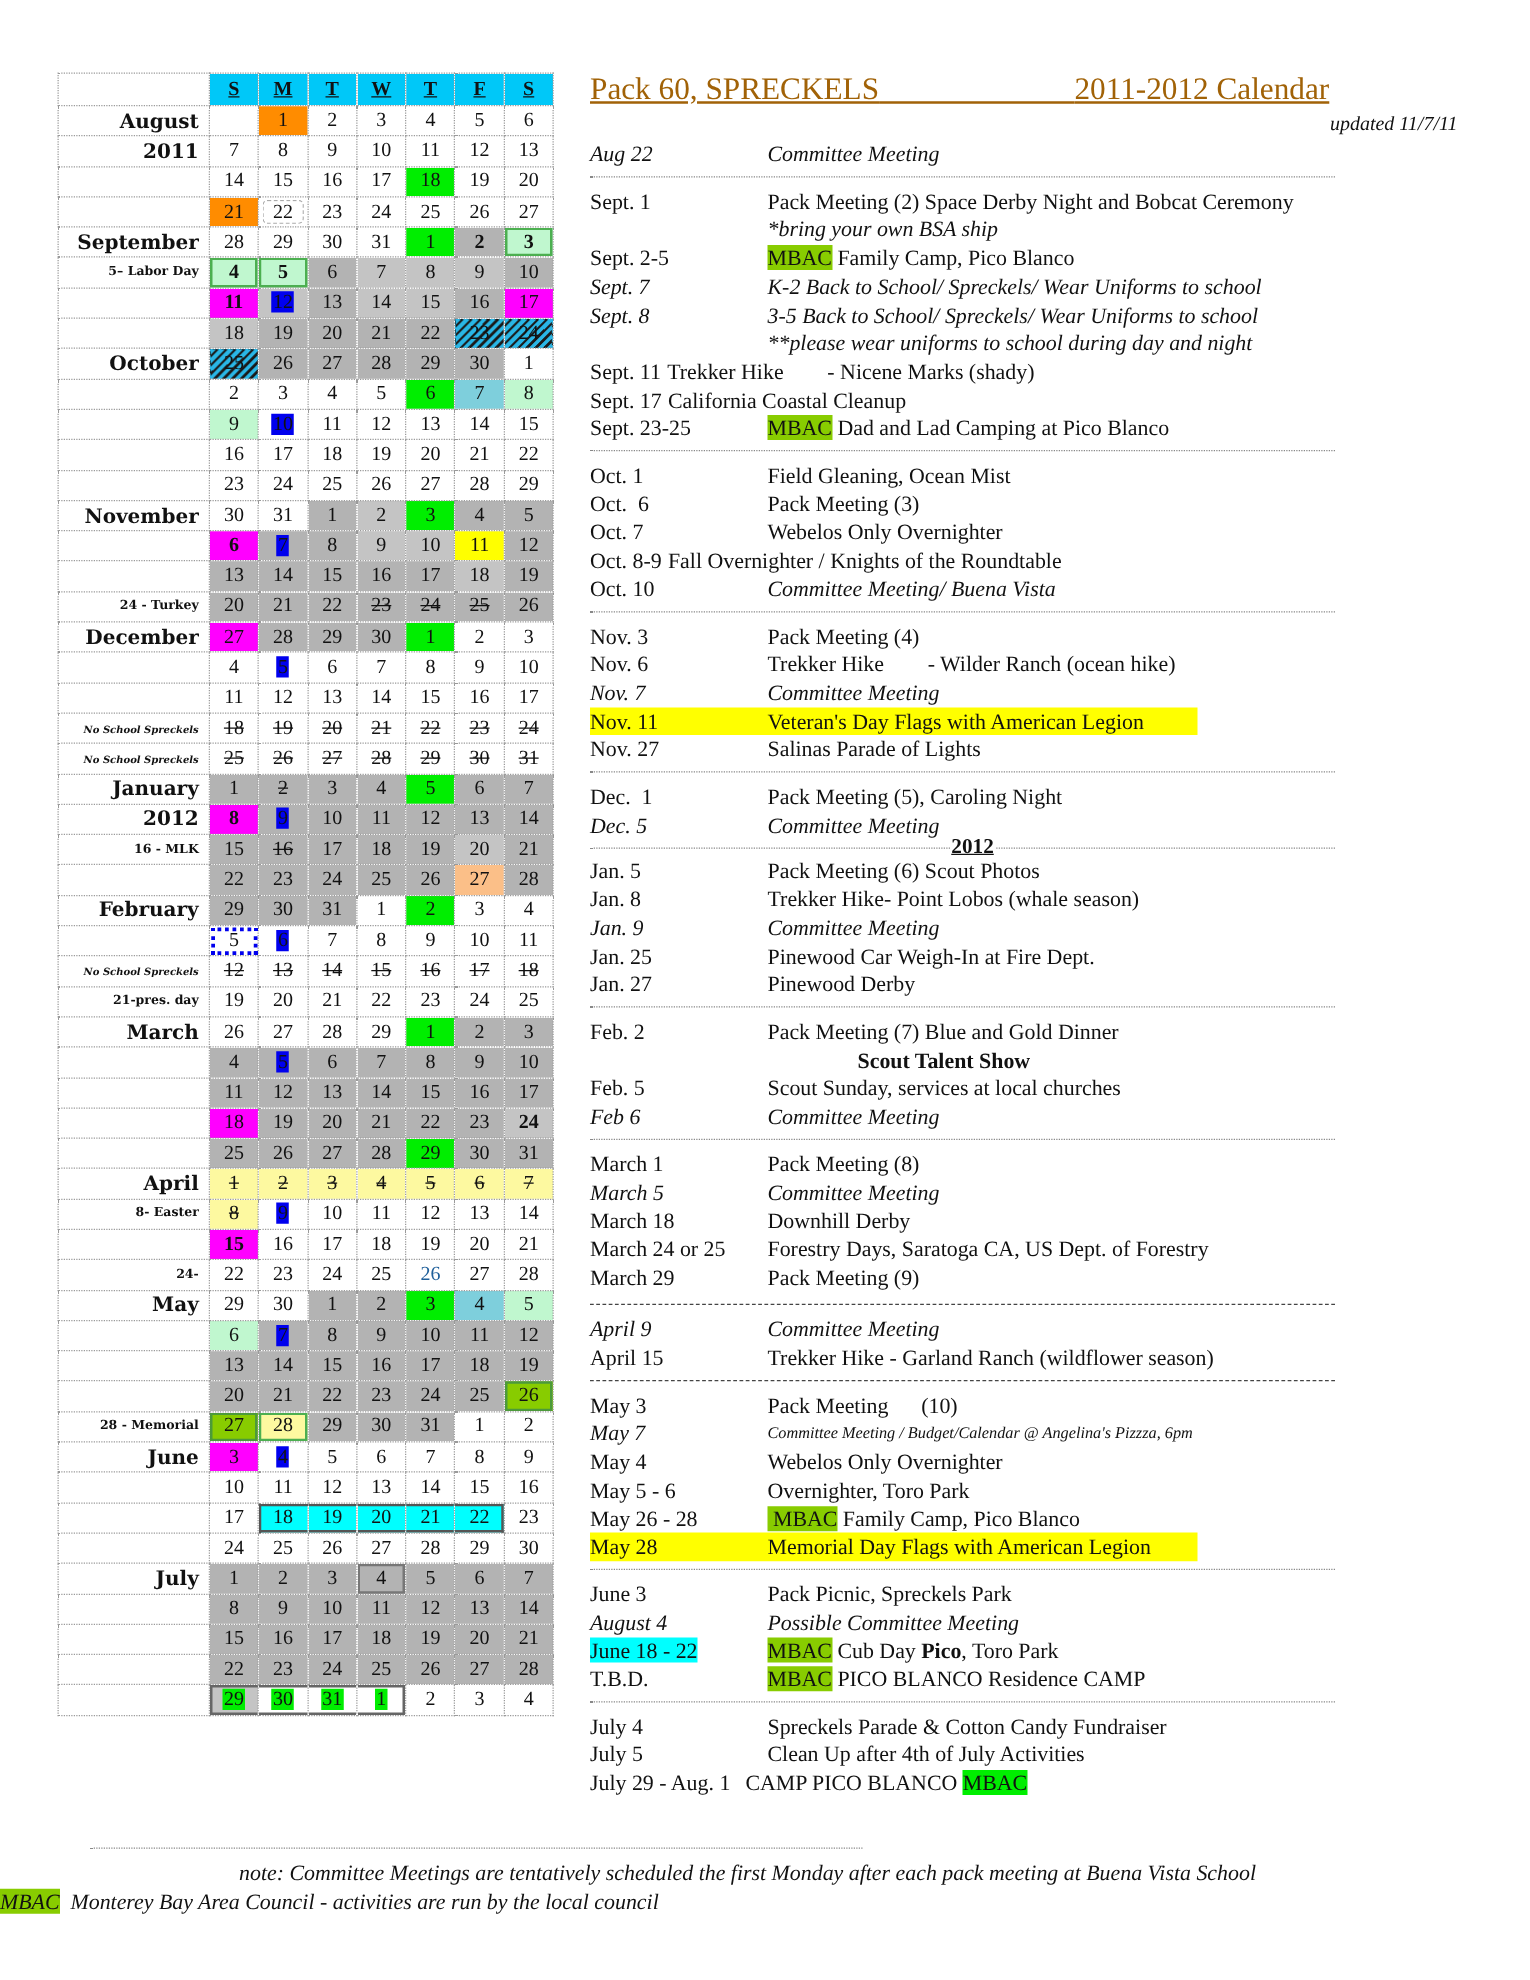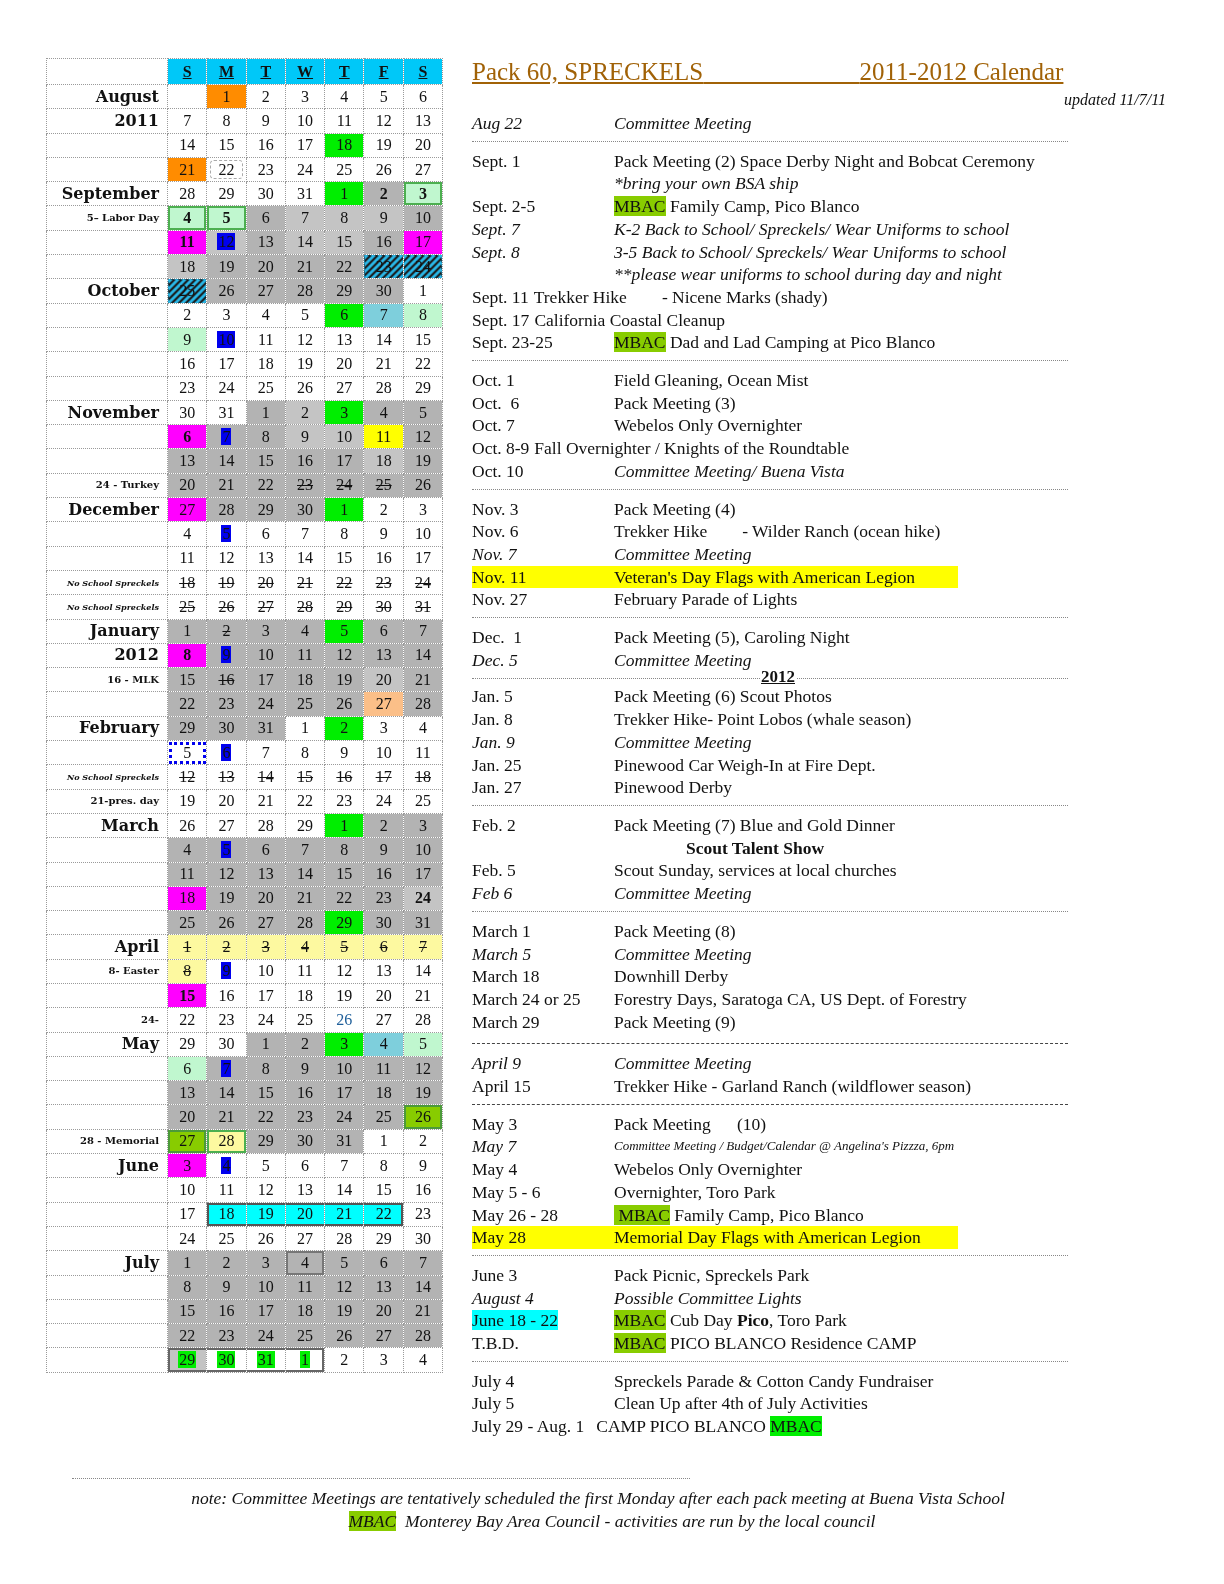--- a/index.html
+++ b/index.html
@@ -132,21 +132,21 @@
   #footsep {
     position: absolute; left: 72px; top: 1478px; width: 618px;
     border-top: 1px dotted #888;
   }
   #note1 {
     position: absolute; left: 0; width: 1196px; top: 1488px;
     text-align: center; font-style: italic; font-size: 17.5px;
   }
   #note2 {
     position: absolute; left: 0; width: 1224px; top: 1511px;
-    text-align: center; font-style: italic; font-size: 17.5px;
+    text-align: left; font-style: italic; font-size: 17.5px;
   }
 </style>
 </head>
 <body>
 
 <table id="cal">
   <colgroup>
     <col class="lbl">
       <col class="day">
       <col class="day">
@@ -784,21 +784,21 @@
   <div class="ev it">
       <span class="d">Nov. 7</span>
       <span class="t">Committee Meeting</span>
     </div>
   <div class="ev hl-yellow">
       <span class="d">Nov. 11</span>
       <span class="t">Veteran's Day Flags with American Legion</span>
     </div>
   <div class="ev">
       <span class="d">Nov. 27</span>
-      <span class="t">February Parade of Lights</span>
+      <span class="t">Salinas Parade of Lights</span>
     </div>
   <div class="sep"></div>
 
   <div class="ev">
       <span class="d" style="white-space:pre">Dec.  1</span>
       <span class="t">Pack Meeting (5), Caroling Night</span>
     </div>
   <div class="ev it">
       <span class="d">Dec. 5</span>
       <span class="t">Committee Meeting</span>
@@ -904,21 +904,21 @@
       <span class="t">Memorial Day Flags with American Legion</span>
     </div>
   <div class="sep"></div>
 
   <div class="ev">
       <span class="d">June 3</span>
       <span class="t">Pack Picnic, Spreckels Park</span>
     </div>
   <div class="ev it">
       <span class="d">August 4</span>
-      <span class="t">Possible Committee Lights</span>
+      <span class="t">Possible Committee Meeting</span>
     </div>
   <div class="ev">
       <span class="d hl-cyan"><span>June 18 - 22</span></span>
       <span class="t"><span class="mbac">MBAC</span><span style="white-space:pre"> Cub Day </span><b>Pico</b><span>, Toro Park</span></span>
     </div>
   <div class="ev">
       <span class="d">T.B.D.</span>
       <span class="t"><span class="mbac">MBAC</span><span> PICO BLANCO Residence CAMP</span></span>
     </div>
   <div class="sep"></div>

